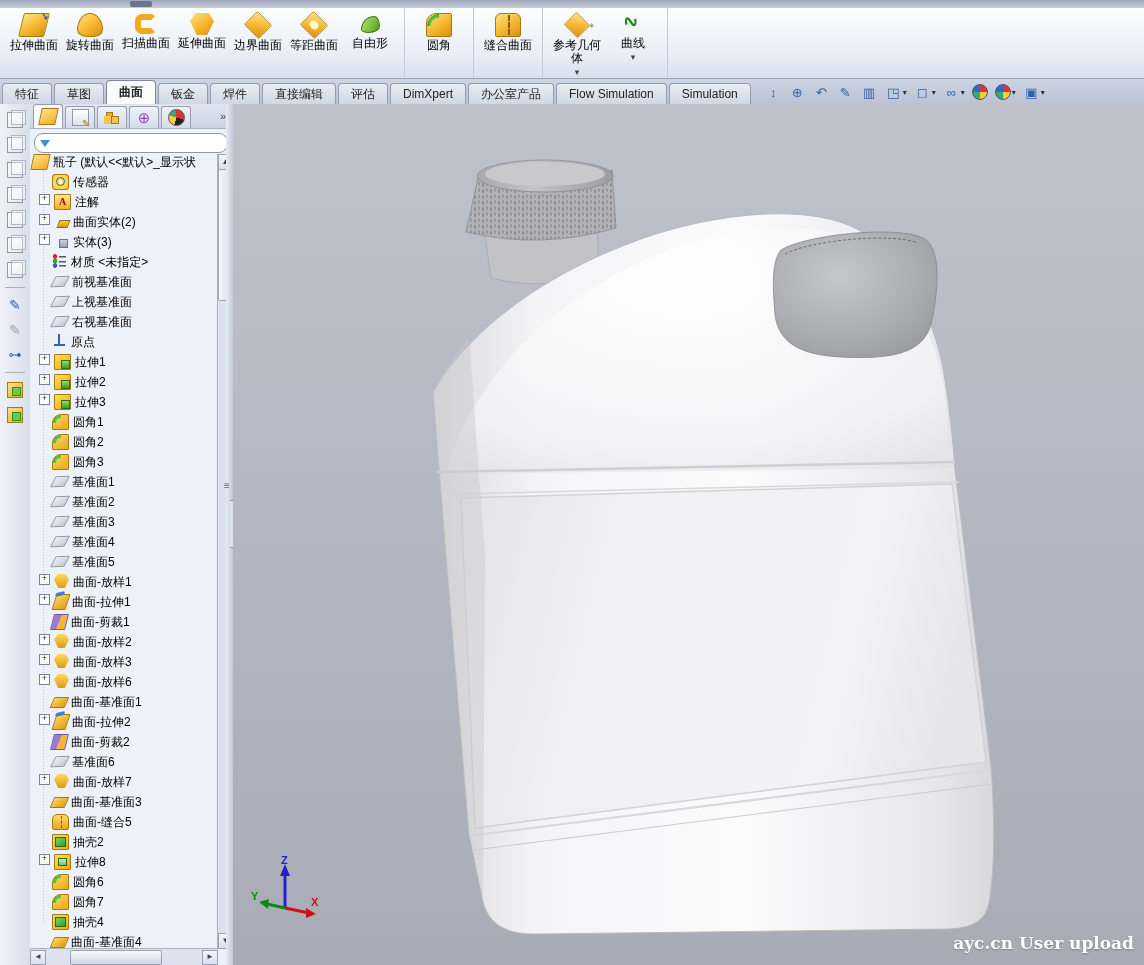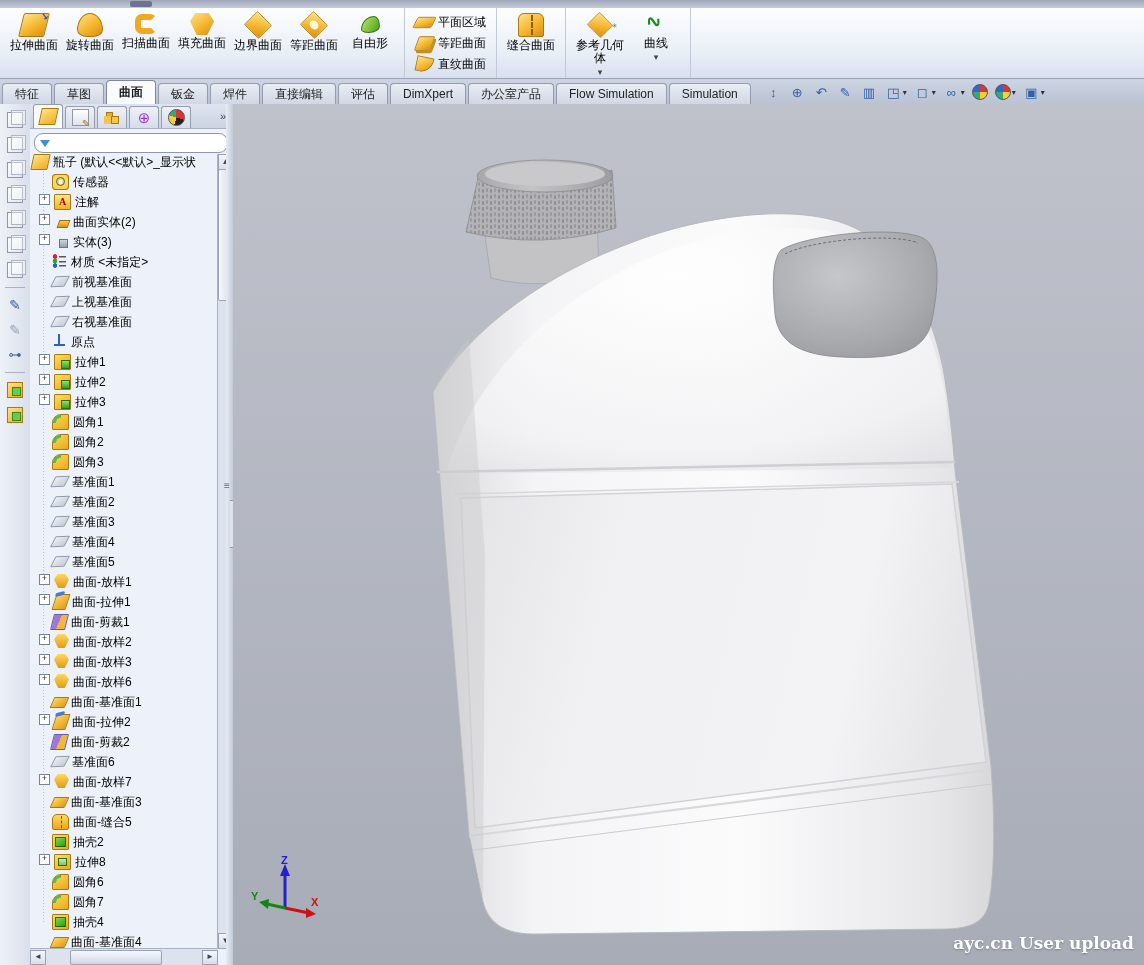--- a/index.html
+++ b/index.html
@@ -199,49 +199,39 @@
         <div class="bigbtn">
           <div class="bi gold bi-revolve-surface"></div>
           <div class="blabel">旋转曲面</div>
         </div>
         <div class="bigbtn">
           <div class="bi gold bi-sweep-surface"></div>
           <div class="blabel">扫描曲面</div>
         </div>
         <div class="bigbtn">
           <div class="bi gold bi-loft-surface"></div>
-          <div class="blabel">填充曲面</div>
+          <div class="blabel">延伸曲面</div>
         </div>
         <div class="bigbtn">
           <div class="bi gold bi-boundary-surface"></div>
           <div class="blabel">边界曲面</div>
         </div>
         <div class="bigbtn">
           <div class="bi gold bi-fill-surface"></div>
           <div class="blabel">等距曲面</div>
         </div>
         <div class="bigbtn">
           <div class="bi gold bi-freeform"></div>
           <div class="blabel">自由形</div>
         </div>
       </div>
       <div class="tgroup">
-        <div class="stack">
-          <div class="srow">
-            <span class="bi s gold bi-planar-surface"></span>
-            <span class="slabel">平面区域</span>
-          </div>
-          <div class="srow">
-            <span class="bi s gold bi-offset-surface"></span>
-            <span class="slabel">等距曲面</span>
-          </div>
-          <div class="srow">
-            <span class="bi s gold bi-ruled-surface"></span>
-            <span class="slabel">直纹曲面</span>
-          </div>
+        <div class="bigbtn">
+          <div class="bi gold bi-fillet"></div>
+          <div class="blabel">圆角</div>
         </div>
       </div>
       <div class="tgroup">
         <div class="bigbtn">
           <div class="bi gold bi-knit-surface"></div>
           <div class="blabel">缝合曲面</div>
         </div>
       </div>
       <div class="tgroup">
         <div class="bigbtn">

